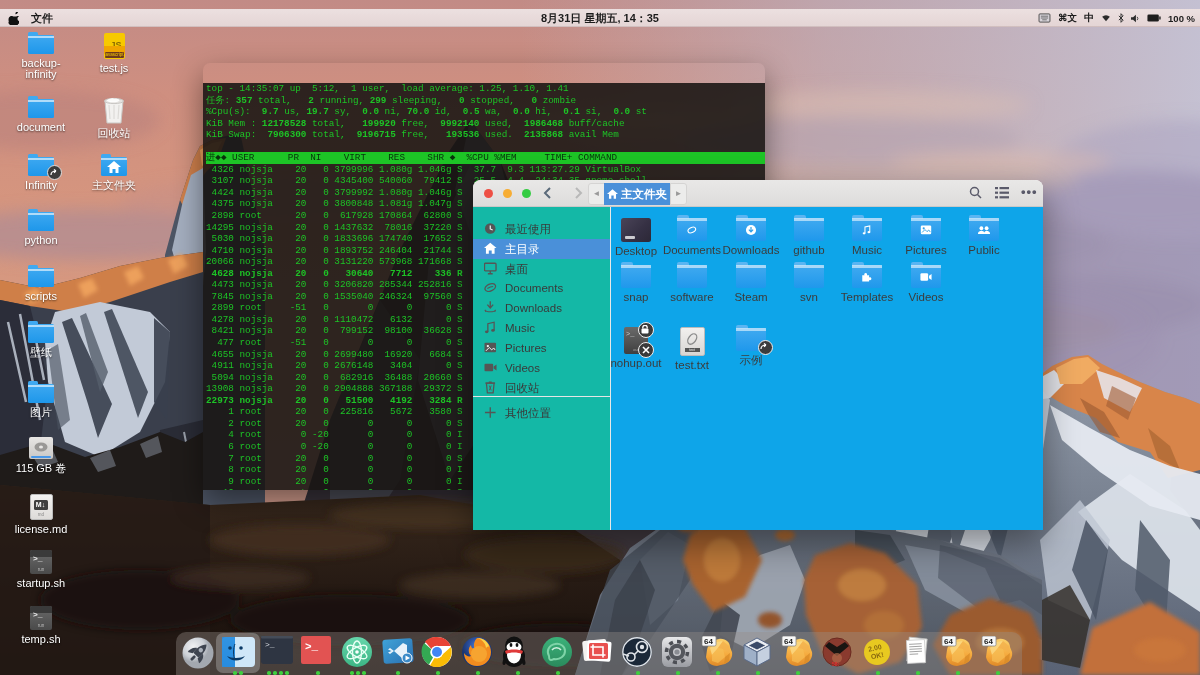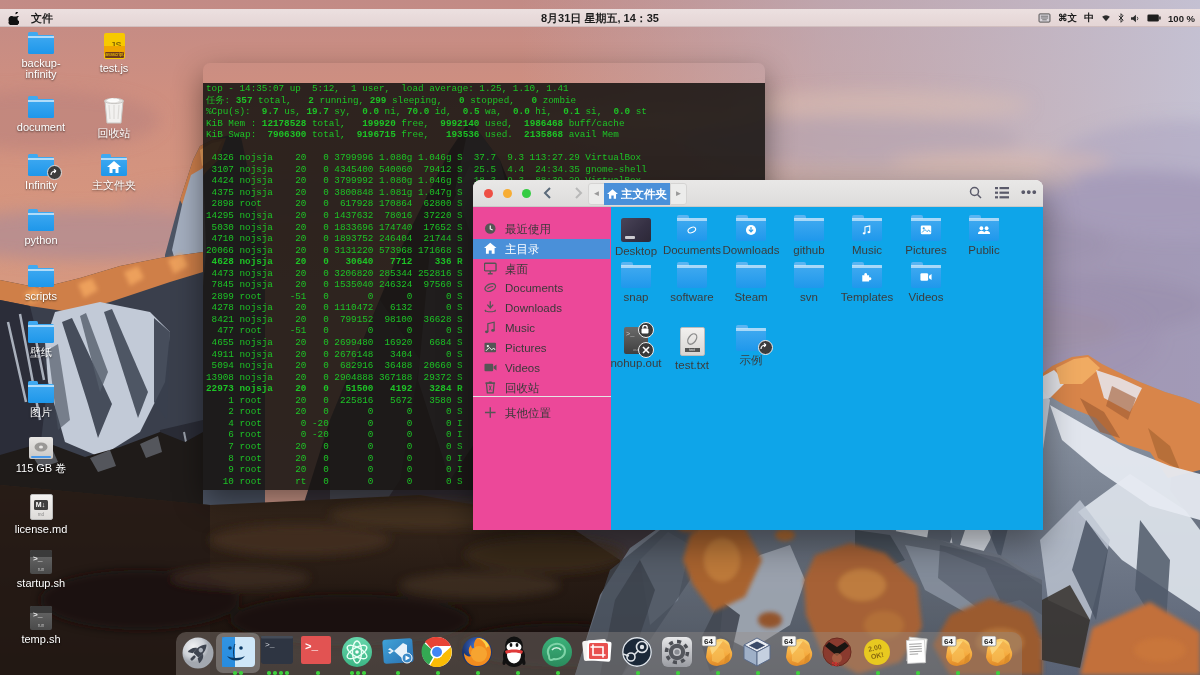--- a/index.html
+++ b/index.html
@@ -33,22 +33,22 @@
   #term pre{margin:0;position:absolute;left:3px;top:0px;font-family:"Liberation Mono",monospace;
     font-size:9.3px;line-height:11.55px;color:#1dc426;white-space:pre;}
   #term .gbar{background:#1dc426;color:#07340a;display:inline-block;width:900px;}
   #term b{font-weight:bold;}
   
   #files{position:absolute;left:473px;top:180px;width:570px;height:350px;z-index:20;
     border-radius:8px 8px 0 0;box-shadow:0 14px 34px rgba(0,0,0,.4);background:#fff;}
   #files .hbar{position:absolute;left:0;top:0;right:0;height:26px;border-radius:8px 8px 0 0;
     background:linear-gradient(#e9e8e7,#dddcdb);border-bottom:1px solid #c9c8c7;}
   #files .tl{position:absolute;top:8.5px;width:9px;height:9px;border-radius:50%;}
-  #files .side{position:absolute;left:0;top:27px;width:137px;bottom:0;background:#ec4899;
-     border-right:1px solid #e8e8e8;font-size:11.5px;color:#3a3a3a;padding-left:38px;}
+  #files .side{position:absolute;left:0;top:27px;width:137px;bottom:0;background:#14b8a6;
+     border-right:1px solid #e8e8e8;font-size:11.5px;color:#3a3a3a;}
   #files .srow{position:absolute;left:0;width:137px;height:20px;line-height:20px;}
   #files .srow .ic{position:absolute;left:11px;top:3px;width:13px;height:13px;fill:#555;}
   #files .srow .tx{position:absolute;left:32px;top:0;}
   #files .content{position:absolute;left:138px;top:27px;right:0;bottom:0;background:#0ea5e9;}
   .gitem{position:absolute;width:62px;text-align:center;font-size:11.5px;color:#3c3c3c;}
   .gfold{position:relative;margin:0 auto;width:30px;height:23px;border-radius:2px;
      background:linear-gradient(#41aaf0,#1f98ec);}
   .gfold::before{content:"";position:absolute;top:-3.5px;left:0;width:12px;height:4px;
      background:#5ab5f2;border-radius:2px 2px 0 0;}
   .gfold::after{content:"";position:absolute;top:0px;left:0;right:0;height:2.5px;background:rgba(255,255,255,.55);}
@@ -374,20 +374,21 @@
   </div>
 
 <div id="term">
   <div class="body">
       <pre>top - 14:35:07 up  5:12,  1 user,  load average: 1.25, 1.10, 1.41
 任务: <b>357</b> total,   <b>2</b> running, <b>299</b> sleeping,   <b>0</b> stopped,   <b>0</b> zombie
 %Cpu(s):  <b>9.7</b> us, <b>19.7</b> sy,  <b>0.0</b> ni, <b>70.0</b> id,  <b>0.5</b> wa,  <b>0.0</b> hi,  <b>0.1</b> si,  <b>0.0</b> st
 KiB Mem : <b>12178528</b> total,   <b>199920</b> free,  <b>9992140</b> used,  <b>1986468</b> buff/cache
 KiB Swap:  <b>7906300</b> total,  <b>9196715</b> free,   <b>193536</b> used.  <b>2135868</b> avail Mem
 
+<span class="gbar">进◆◆ USER      PR  NI    VIRT    RES    SHR ◆  %CPU %MEM     TIME+ COMMAND  </span>
  4326 nojsja    20   0 3799996 1.080g 1.046g S  37.7  9.3 113:27.29 VirtualBox
  3107 nojsja    20   0 4345400 540060  79412 S  25.5  4.4  24:34.35 gnome-shell
  4424 nojsja    20   0 3799992 1.080g 1.046g S  18.3  9.3  88:39.29 VirtualBox
  4375 nojsja    20   0 3800848 1.081g 1.047g S  14.6  9.3  89:42.19 VirtualBox
  2898 root      20   0  617928 170864  62800 S   5.3  1.4  18:19.52 Xorg
 14295 nojsja    20   0 1437632  78016  37220 S   4.7  0.6   0:34.29 chrome
  5030 nojsja    20   0 1833696 174740  17652 S   3.3  1.4   8:12.56 electron
  4710 nojsja    20   0 1893752 246404  21744 S   2.7  2.0  11:25.43 chrome
 20066 nojsja    20   0 3131220 573968 171668 S   2.3  4.7   5:29.32 chrome
 <b> 4628 nojsja    20   0   30640   7712    336 R   2.0  0.1   1:58.61 top</b>

